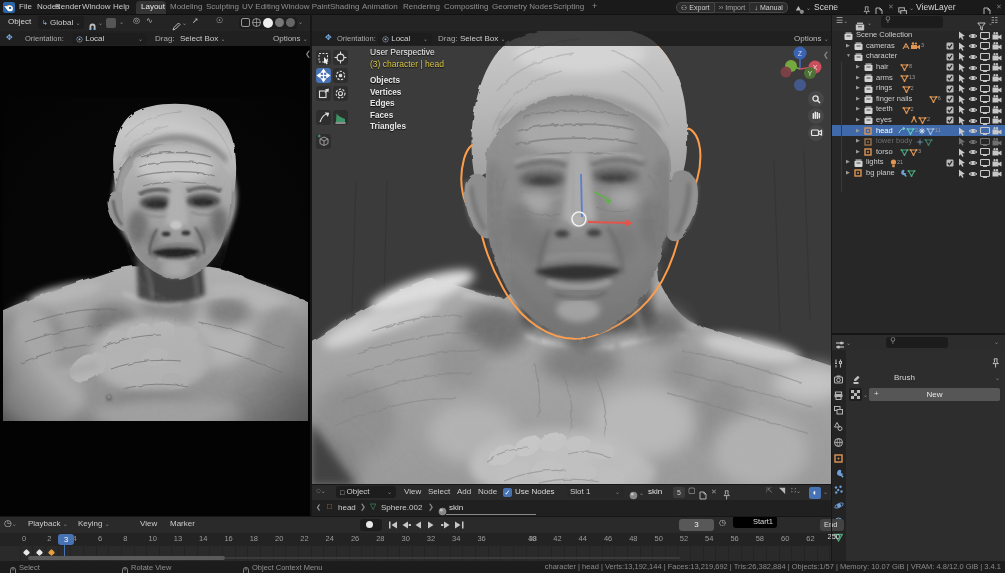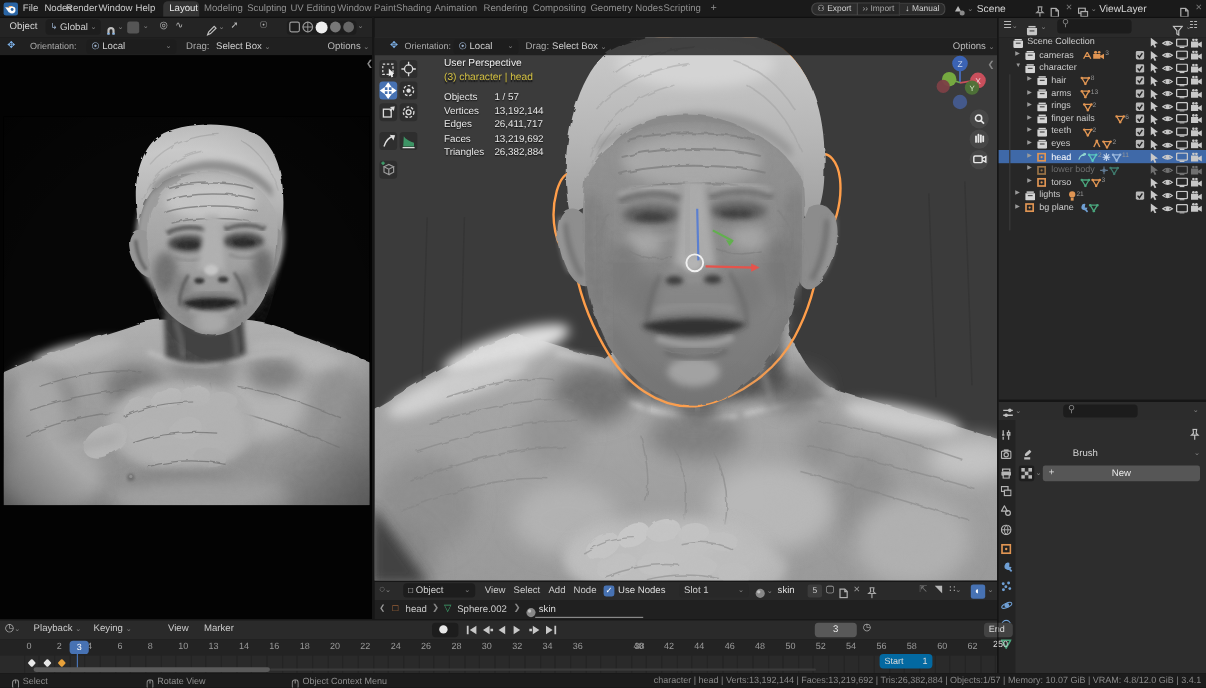--- a/index.html
+++ b/index.html
@@ -618,22 +618,21 @@
   <g stroke="#9b9b9b" stroke-width="1" fill="none">
           <path d="M 4,89 l 4,-2 l 4,2 l -4,2 z"></path>
           <path d="M 4,89 v 4.5 l 4,2 v -4.5"></path>
           <path d="M 12,89 v 4.5 l -4,2"></path>
         </g>
   <path d="M 3.2,84.5 v 3 M 1.7,86 h 3" stroke="#3fa66f" stroke-width="1.1"></path>
 </svg>
 
 <div class="abs" style="left:58px;top:17px;color:#f2f2f2;font-size:8.5px;text-shadow:0 1px 1px rgba(0,0,0,0.8);">User Perspective</div>
 <div class="abs" style="left:58px;top:29px;color:#d6c343;font-size:8.5px;text-shadow:0 1px 1px rgba(0,0,0,0.8);">(3) character | head</div>
-<div class="abs" style="left:58px;top:44px;color:#e8e8e8;font-size:8.2px;line-height:11.6px;text-shadow:0 1px 1px rgba(0,0,0,0.8);">Objects<br>Vertices<br>Edges<br>Faces<br>Triangles</div>
-<div class="abs" style="left:100px;top:44px;color:#e8e8e8;font-size:8.2px;line-height:11.6px;text-shadow:0 1px 1px rgba(0,0,0,0.8);">1 / 57<br>13,192,144<br>26,411,717<br>13,219,692<br>26,382,884</div>
+<div class="abs" style="left:58px;top:44px;color:#e8e8e8;font-size:8.2px;line-height:11.6px;text-shadow:0 1px 1px rgba(0,0,0,0.8);font-weight:bold;">Objects<br>Vertices<br>Edges<br>Faces<br>Triangles</div>
 
 <svg class="abs" style="left:455px;top:14px;" width="62" height="120" viewBox="0 0 62 120">
   <g stroke-width="1.4" fill="none">
     <line x1="33" y1="24" x2="33" y2="10" stroke="#4a71c5"></line>
     <line x1="33" y1="24" x2="46" y2="22" stroke="#c94f5c"></line>
     <line x1="33" y1="24" x2="25" y2="21" stroke="#6ea54b"></line>
   </g>
   <circle cx="33" cy="8" r="6.5" fill="#3b63b4"></circle>
         <text x="33" y="10.8" font-size="7" fill="#cdd9ef" text-anchor="middle" font-family="Liberation Sans">Z</text>
   <circle cx="48" cy="22" r="6.5" fill="#c94f5c"></circle>
@@ -1382,21 +1381,21 @@
         <path d="M1,1.5 v7 h1.5 v-7 Z M9,1.5 L3.5,5 L9,8.5 Z"></path>
         <path d="M20,1.5 L14.5,5 L20,8.5 Z M20.7,4 h2.2 v2 h-2.2 Z"></path>
         <path d="M33,1.5 L27.5,5 L33,8.5 Z"></path>
         <path d="M40,1.5 L45.5,5 L40,8.5 Z"></path>
         <path d="M53,1.5 L58.5,5 L53,8.5 Z M52.3,4 h-2.2 v2 h2.2 Z" transform="translate(3,0)"></path>
         <path d="M66,1.5 L71.5,5 L66,8.5 Z M73,1.5 v7 h1.5 v-7 Z" transform="translate(1,0)"></path>
       </g>
     </svg>
 <div class="abs" style="left:679px;top:518.5px;width:35px;height:12px;background:#585858;border-radius:3px;color:#f0f0f0;font-size:8px;text-align:center;line-height:12px;">3</div>
 <div class="abs hdricon" style="left:719px;top:519px;font-size:8px;">◷</div>
-<div class="abs" style="left:733px;top:545px;width:44px;height:12px;background:#0369a1;border-radius:3px;color:#ddd;font-size:7.5px;line-height:12px;"><span style="margin-left:4px;">Start</span><span style="float:right;margin-right:4px;">1</span></div>
+<div class="abs" style="left:733px;top:516px;width:44px;height:12px;background:#000000;border-radius:3px;color:#ddd;font-size:7.5px;line-height:12px;text-align:right;"><span style="margin-left:4px;">Start</span><span style="float:right;margin-right:4px;">1</span></div>
 <div class="abs" style="left:820px;top:518.5px;width:24px;height:12px;background:#434343;border-radius:3px;color:#ddd;font-size:7.5px;line-height:12px;"><span style="margin-left:4px;">End</span><span style="float:right;margin-right:4px;">250</span></div>
 
 <div class="abs" style="left:0;top:13.5px;width:1005px;height:1px;background:#101010;"></div>
 <div class="abs" style="left:310px;top:14px;width:2px;height:502px;background:#161616;"></div>
 <div class="abs" style="left:830.5px;top:14px;width:1.5px;height:547px;background:#161616;"></div>
 <div class="abs" style="left:312px;top:483.5px;width:519px;height:1.5px;background:#161616;"></div>
 <div class="abs" style="left:0;top:515.5px;width:831px;height:1.5px;background:#161616;"></div>
 <div class="abs" style="left:832px;top:333px;width:173px;height:1.5px;background:#161616;"></div>
 <div class="abs" style="left:0;top:560.5px;width:1005px;height:1px;background:#101010;"></div>
 

